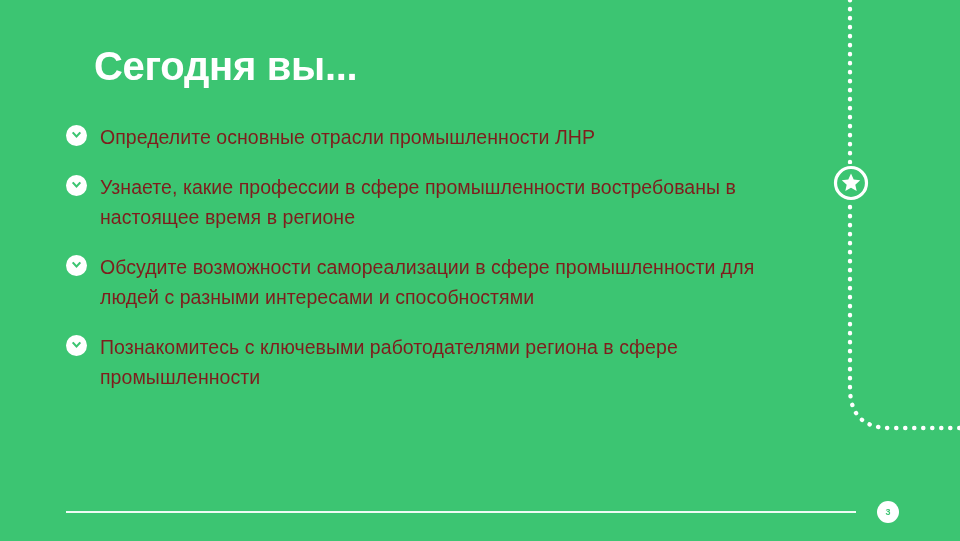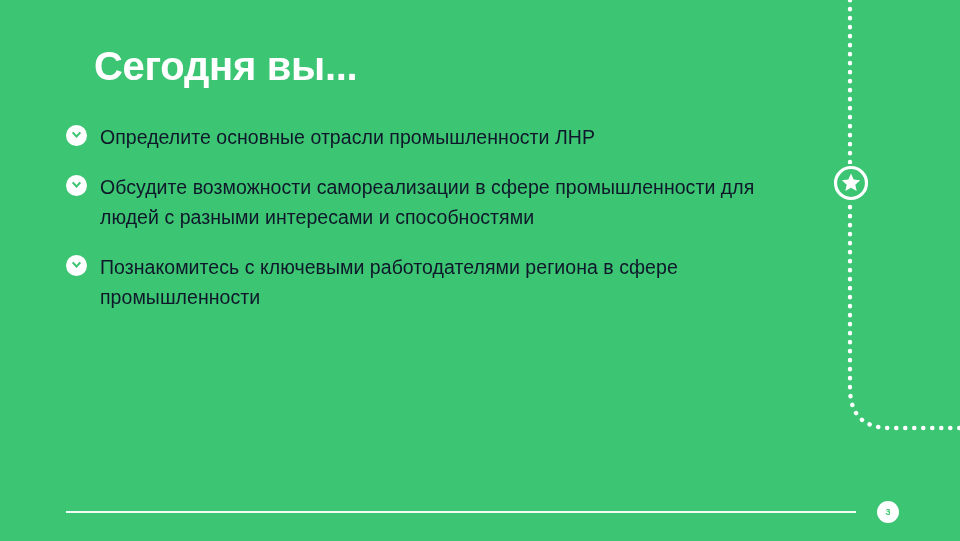--- a/index.html
+++ b/index.html
@@ -51,21 +51,21 @@
     margin-top: 3px;
   }
   .bullet-icon svg {
     display: block;
     width: 21px;
     height: 21px;
   }
   .bullet-text {
     font-size: 19.5px;
     line-height: 30px;
-    color: #0f172a;
+    color: #7f1d1d;
     font-weight: normal;
     letter-spacing: 0.05px;
   }
 
   
   .dotted-path {
     position: absolute;
     left: 780px;
     top: 0;
     width: 180px;
@@ -129,20 +129,29 @@
     <div class="bullet-item">
       <span class="bullet-icon">
         <svg viewBox="0 0 21 21">
           <circle cx="10.5" cy="10.5" r="10.5" fill="#ffffff"></circle>
           <path d="M5.9 8.1 L10.5 13.0 L15.1 8.1 L13.5 6.7 L10.5 9.9 L7.5 6.7 Z" fill="#3cc572"></path>
         </svg>
       </span>
       <span class="bullet-text">Определите основные отрасли промышленности ЛНР</span>
     </div>
 
+    <div class="bullet-item">
+      <span class="bullet-icon">
+        <svg viewBox="0 0 21 21">
+          <circle cx="10.5" cy="10.5" r="10.5" fill="#ffffff"></circle>
+          <path d="M5.9 8.1 L10.5 13.0 L15.1 8.1 L13.5 6.7 L10.5 9.9 L7.5 6.7 Z" fill="#3cc572"></path>
+        </svg>
+      </span>
+      <span class="bullet-text">Узнаете, какие профессии в сфере промышленности востребованы в настоящее время в регионе</span>
+    </div>
 
     <div class="bullet-item">
       <span class="bullet-icon">
         <svg viewBox="0 0 21 21">
           <circle cx="10.5" cy="10.5" r="10.5" fill="#ffffff"></circle>
           <path d="M5.9 8.1 L10.5 13.0 L15.1 8.1 L13.5 6.7 L10.5 9.9 L7.5 6.7 Z" fill="#3cc572"></path>
         </svg>
       </span>
       <span class="bullet-text">Обсудите возможности самореализации в сфере промышленности для людей с разными интересами и способностями</span>
     </div>

